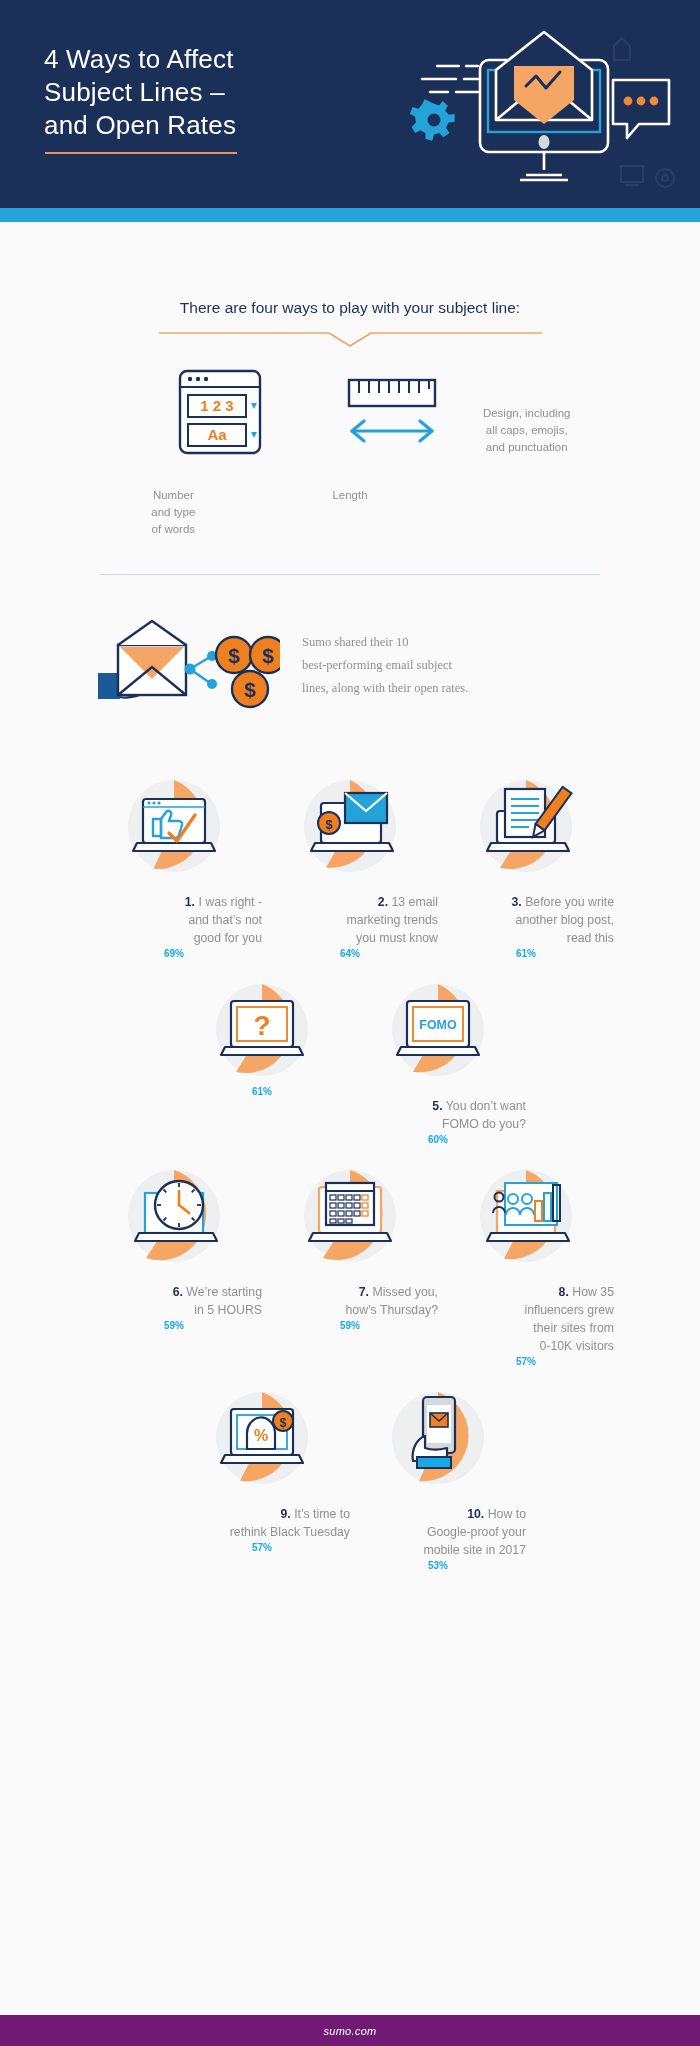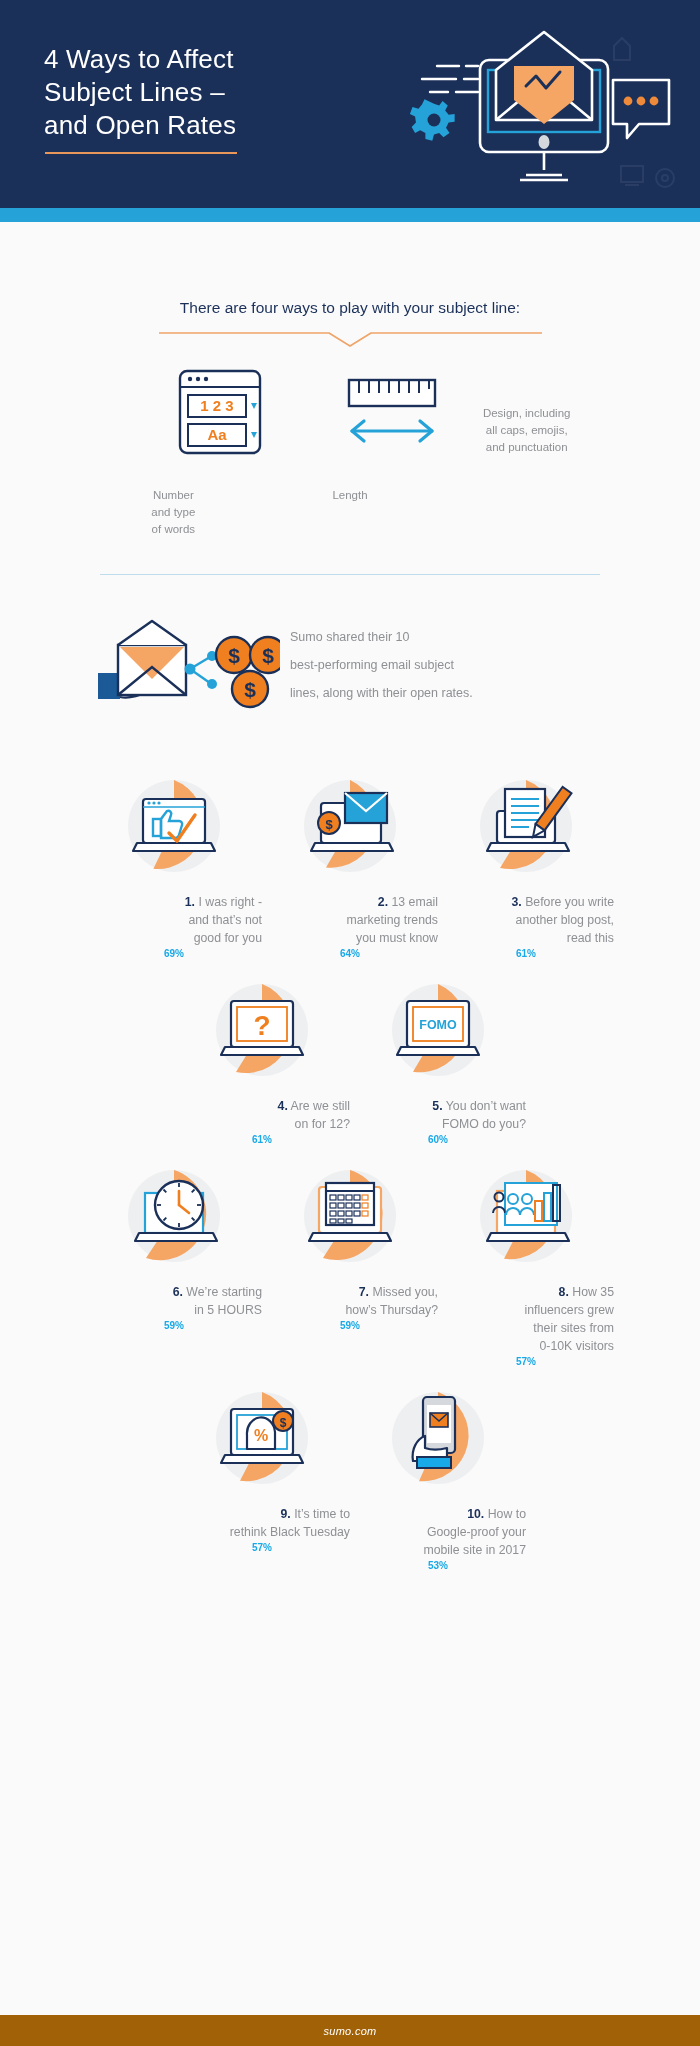--- a/index.html
+++ b/index.html
@@ -105,24 +105,26 @@
 
   
   .sumo-block {
     display: flex;
     align-items: center;
     margin: 42px auto 0;
     width: 520px;
   }
   .sumo-art { width: 200px; flex: none; }
   .sumo-text {
+    margin-left: 12px;
     font-size: 12.5px;
-    line-height: 28px;
+    line-height: 23px;
     color: #8e9094;
     white-space: pre-line;
+    font-family: Liberation Serif, serif;
   }
 
   
   .rows { margin-top: 58px; }
   .row {
     display: flex;
     justify-content: center;
     margin-bottom: 16px;
   }
   .row.two { }
@@ -154,21 +156,21 @@
     font-weight: bold;
     color: #17a9e8;
   }
 
   
   .footer {
     position: absolute;
     left: 0; bottom: 0;
     width: 700px;
     height: 31px;
-    background: #a16207;
+    background: #701a75;
     display: flex;
     align-items: center;
     justify-content: center;
   }
   .footer-text {
     color: #ffffff;
     font-size: 11px;
     font-style: italic;
     letter-spacing: .3px;
   }
@@ -418,22 +420,20 @@
         <div class="item-circle">
           <svg viewBox="0 0 110 110" width="110" height="110">
             <circle cx="55" cy="55" r="46" fill="#eeeff0"></circle>
             <path d="M55 55 L55 9 A46 46 0 0 1 29 97 Z" fill="#f5a564"></path>
             <rect x="24" y="26" width="62" height="46" rx="3" fill="#fff" stroke="#1b3059" stroke-width="2.2"></rect>
             <rect x="30" y="32" width="50" height="34" fill="#fff" stroke="#ef7f1f" stroke-width="1.8"></rect>
             <path d="M18 72 h74 l4 8 h-82 Z" fill="#fff" stroke="#1b3059" stroke-width="2.2" stroke-linejoin="round"></path>
             <text x="55" y="60" font-family="'Liberation Sans',sans-serif" font-size="28" font-weight="bold" fill="#ef7f1f" text-anchor="middle">?</text>
           </svg>
         </div>
-        <div class="item-text"><span class="num">4.</span><span> Are we still
-on for 12?</span></div>
         <div class="item-pct">61%</div>
       </div>
 
       <div class="item">
         <div class="item-circle">
           <svg viewBox="0 0 110 110" width="110" height="110">
             <circle cx="55" cy="55" r="46" fill="#eeeff0"></circle>
             <path d="M55 55 L55 9 A46 46 0 0 1 30 96.8 Z" fill="#f5a564"></path>
             <rect x="24" y="26" width="62" height="46" rx="3" fill="#fff" stroke="#1b3059" stroke-width="2.2"></rect>
             <rect x="30" y="32" width="50" height="34" fill="#fff" stroke="#ef7f1f" stroke-width="1.8"></rect>

